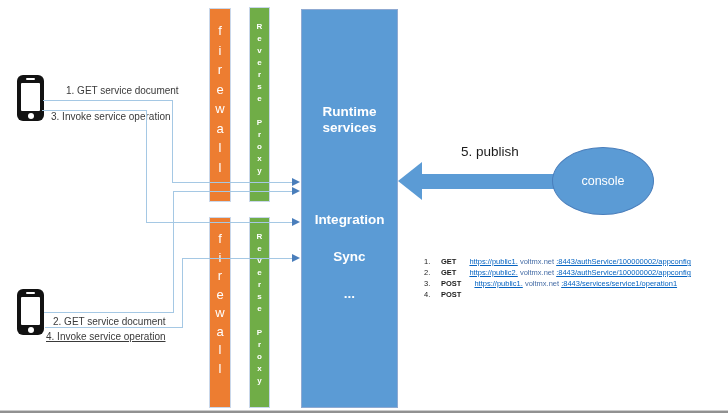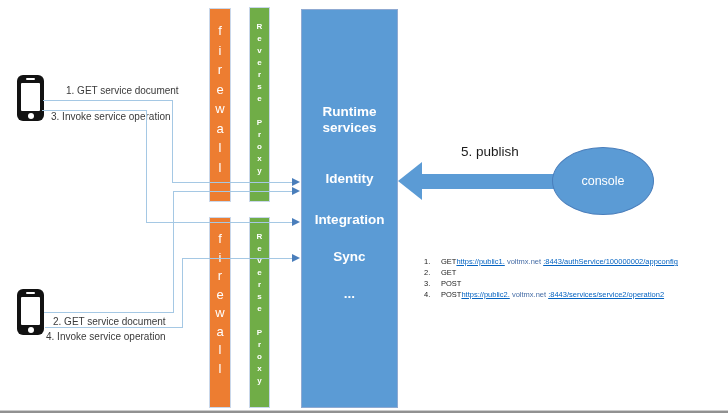--- a/index.html
+++ b/index.html
@@ -37,21 +37,21 @@
   .pub-lbl{position:absolute;left:461px;top:144px;font-size:13.5px;color:#1c1c1c;}
   
   .console{position:absolute;left:552px;top:147px;width:102px;height:68px;background:#5B9BD5;
            border:1px solid #4a7ebb;border-radius:50%;box-sizing:border-box;
            display:flex;align-items:center;justify-content:center;
            color:#ffffff;font-size:12.5px;z-index:2;}
   
   .reqs{position:absolute;left:424px;top:257px;font-size:7.5px;color:#1a1a1a;}
   .req-row{display:flex;height:11px;line-height:10px;white-space:nowrap;}
   .req-num{width:17px;}
-  .req-method{font-weight:normal;margin-right:0;}
+  .req-method{font-weight:bold;margin-right:13px;}
   .req-url{color:#0563C1;}
   .req-url .u{text-decoration:underline;}
   .req-url .d{text-decoration:none;color:#466da6;}
   
   .bottom-edge{position:absolute;left:0;top:410px;width:728px;height:2px;background:#919191;border-top:1px solid #cccccc;}
 </style>
 </head>
 <body>
 
 <div id="stage">
@@ -63,21 +63,21 @@
   </div>
   <div class="lbl" style="left:66px;top:85px;">1. GET service document</div>
   <div class="lbl" style="left:51px;top:111px;">3. Invoke service operation</div>
 
   <div class="phone" style="left:17px;top:289px;">
     <div class="speaker"></div>
     <div class="screen"></div>
     <div class="home"></div>
   </div>
   <div class="lbl" style="left:53px;top:298px;margin-top:18px;">2. GET service document</div>
-  <div class="lbl" style="left:46px;top:331px;">4. Invoke service operation</div>
+  <div class="lbl" style="left:46px;top:331px;text-decoration:underline;">4. Invoke service operation</div>
 
   <div>
     <div class="seg h" style="left:43px;top:100px;width:130px;"></div>
     <div class="seg v" style="left:172px;top:100px;height:82px;"></div>
     <div class="seg h" style="left:172px;top:182px;width:120px;"></div>
     <div class="ah" style="left:292px;top:178px;"></div>
   </div>
 
   <div>
     <div class="seg h" style="left:44px;top:312px;width:130px;"></div>
@@ -140,21 +140,20 @@
 
 P
 r
 o
 x
 y</div>
 
   <div class="runtime">
     <div class="svc" style="top:94px;">Runtime
 services</div>
-    <div class="svc" style="top:161px;">Identity</div>
     <div class="svc" style="top:239px;">Sync</div>
     <div class="svc" style="top:202px;">Integration</div>
     <div class="svc" style="top:276px;">...</div>
   </div>
 
   <div class="pub-body"></div>
   <div class="pub-head"></div>
   <div class="pub-lbl">5. publish</div>
 
   <div class="console">
@@ -163,26 +162,27 @@
 
   <div class="reqs">
     <div class="req-row">
       <span class="req-num">1.</span>
       <span class="req-method">GET</span>
       <span class="req-url"><span class="u">https://public1.</span><span class="d"> voltmx.net </span><span class="u">:8443/authService/100000002/appconfig</span></span>
     </div>
     <div class="req-row">
       <span class="req-num">2.</span>
       <span class="req-method">GET</span>
+      <span class="req-url"><span class="u">https://public2.</span><span class="d"> voltmx.net </span><span class="u">:8443/authService/100000002/appconfig</span></span>
     </div>
     <div class="req-row">
       <span class="req-num">3.</span>
       <span class="req-method">POST</span>
+      <span class="req-url"><span class="u">https://public1.</span><span class="d"> voltmx.net </span><span class="u">:8443/services/service1/operation1</span></span>
     </div>
     <div class="req-row">
       <span class="req-num">4.</span>
       <span class="req-method">POST</span>
-      <span class="req-url"><span class="u">https://public2.</span><span class="d"> voltmx.net </span><span class="u">:8443/services/service2/operation2</span></span>
     </div>
   </div>
 
   <div class="bottom-edge"></div>
 </div>
 
 </body></html>

